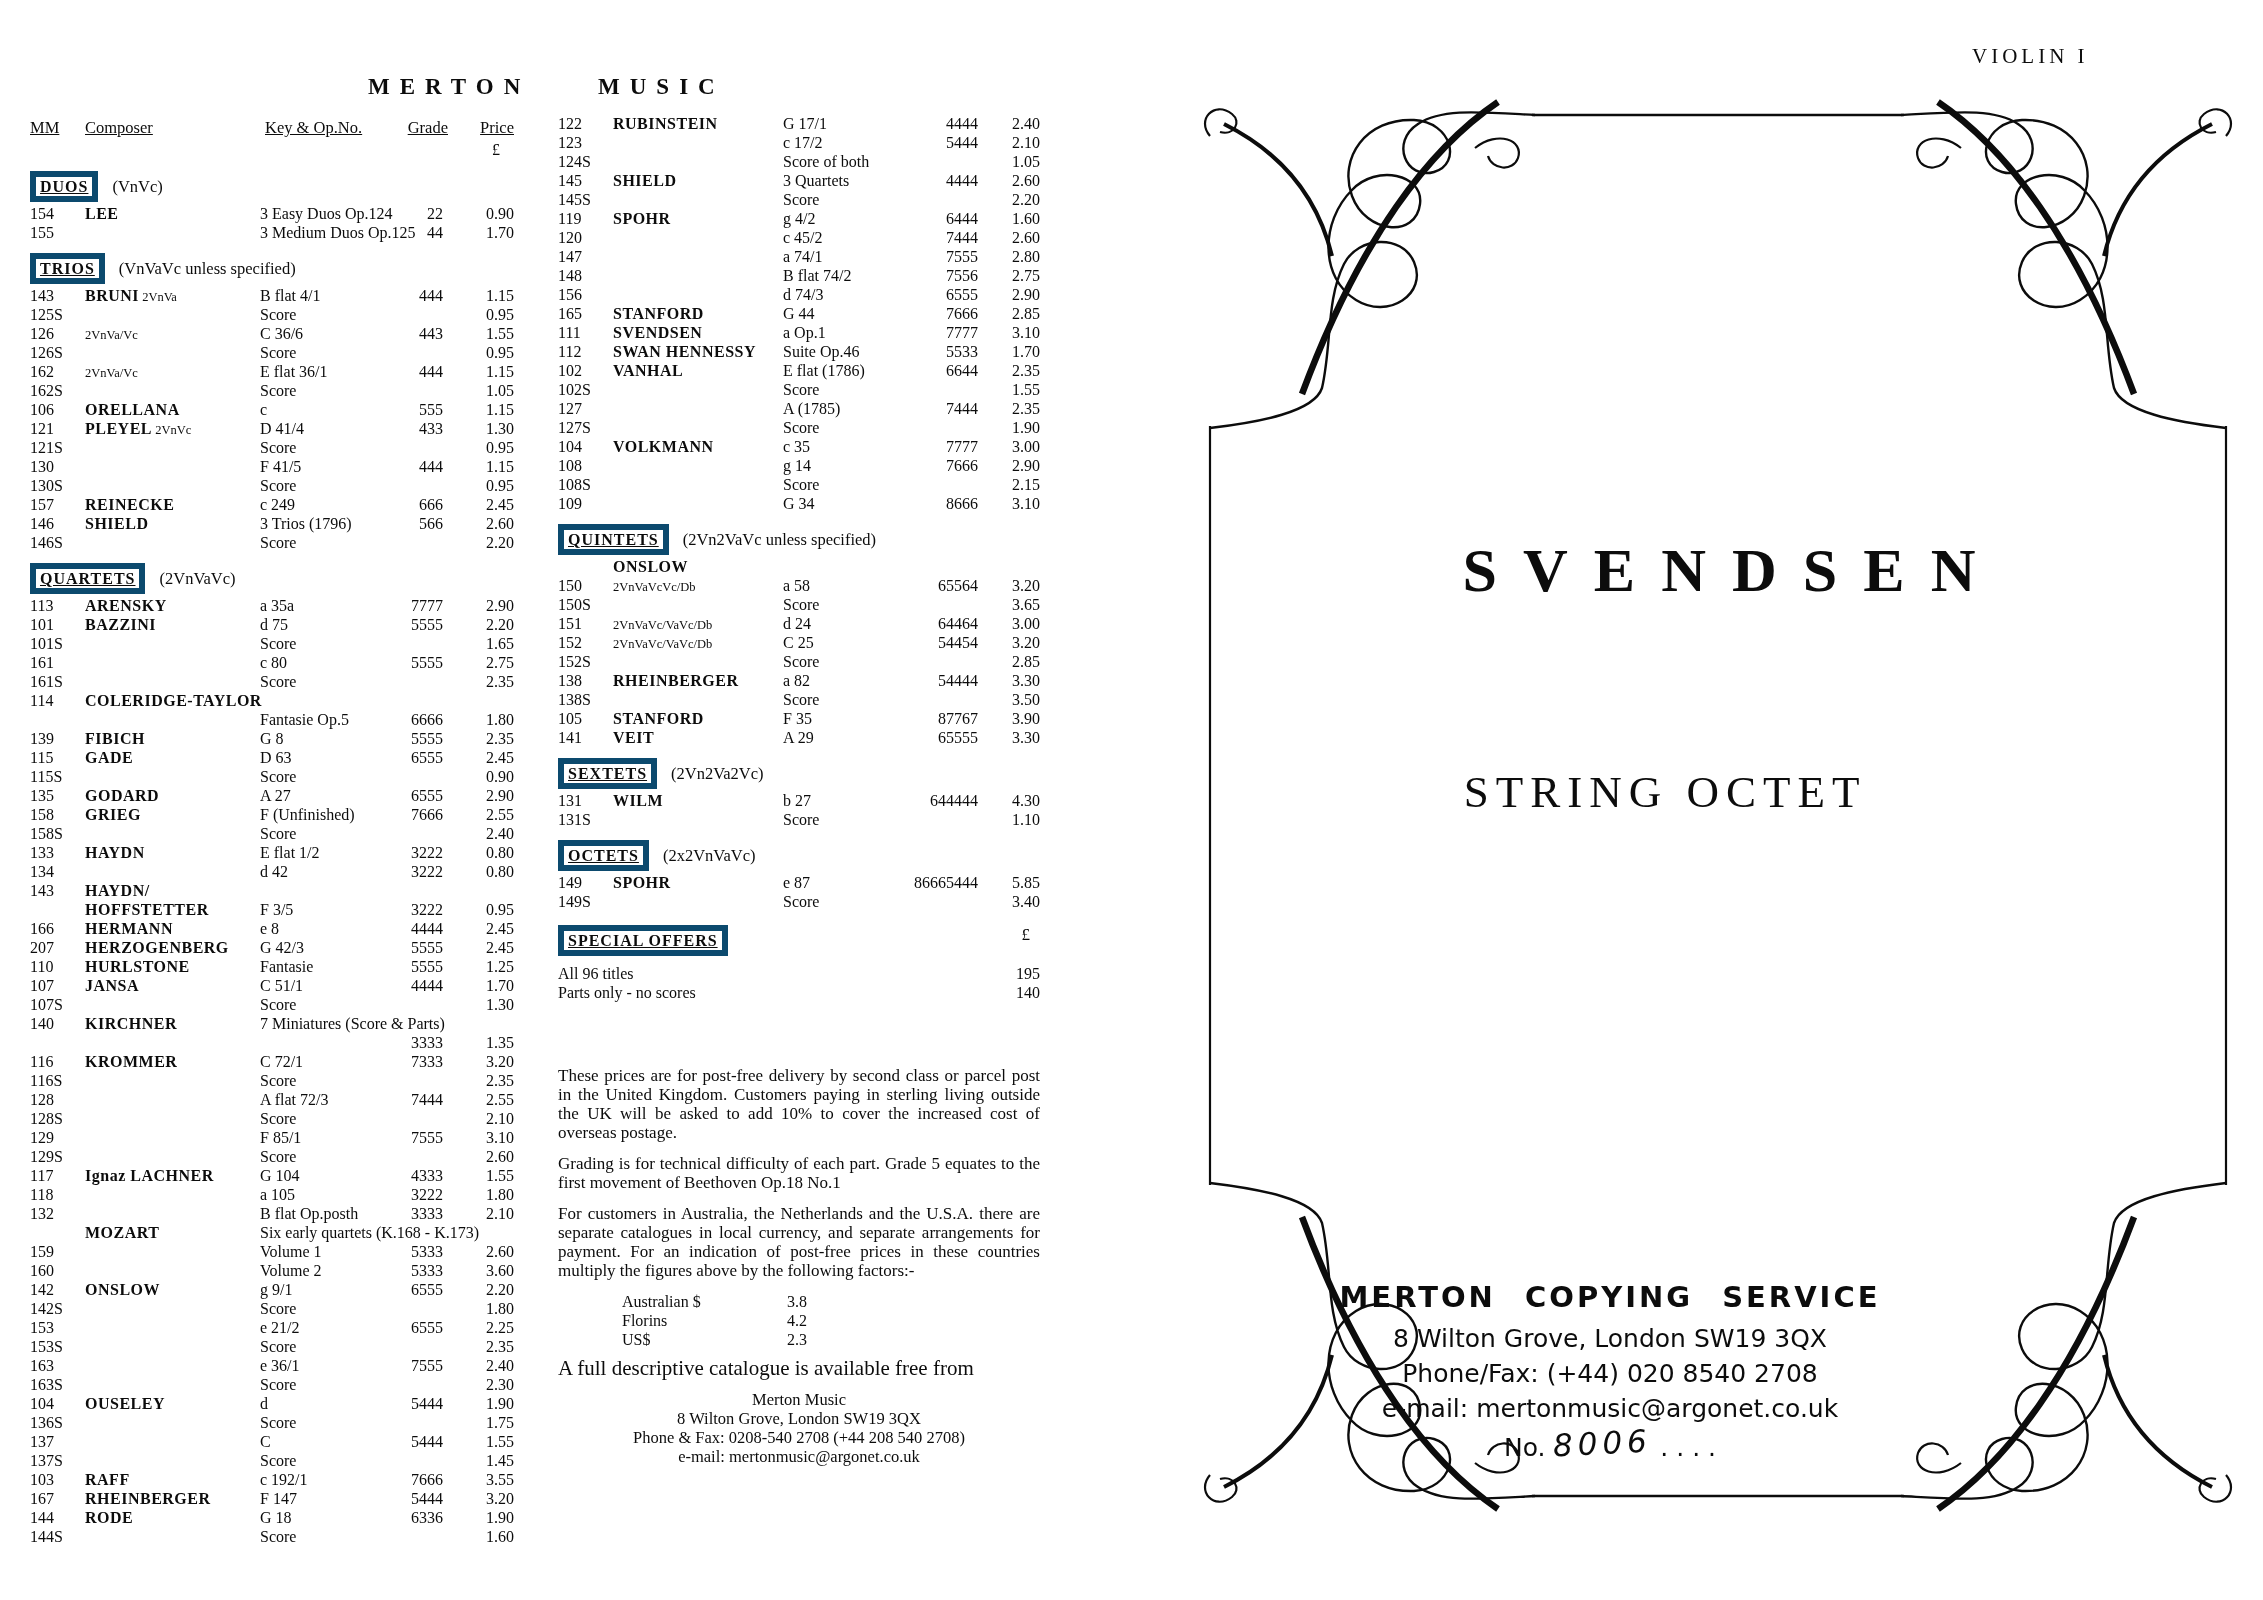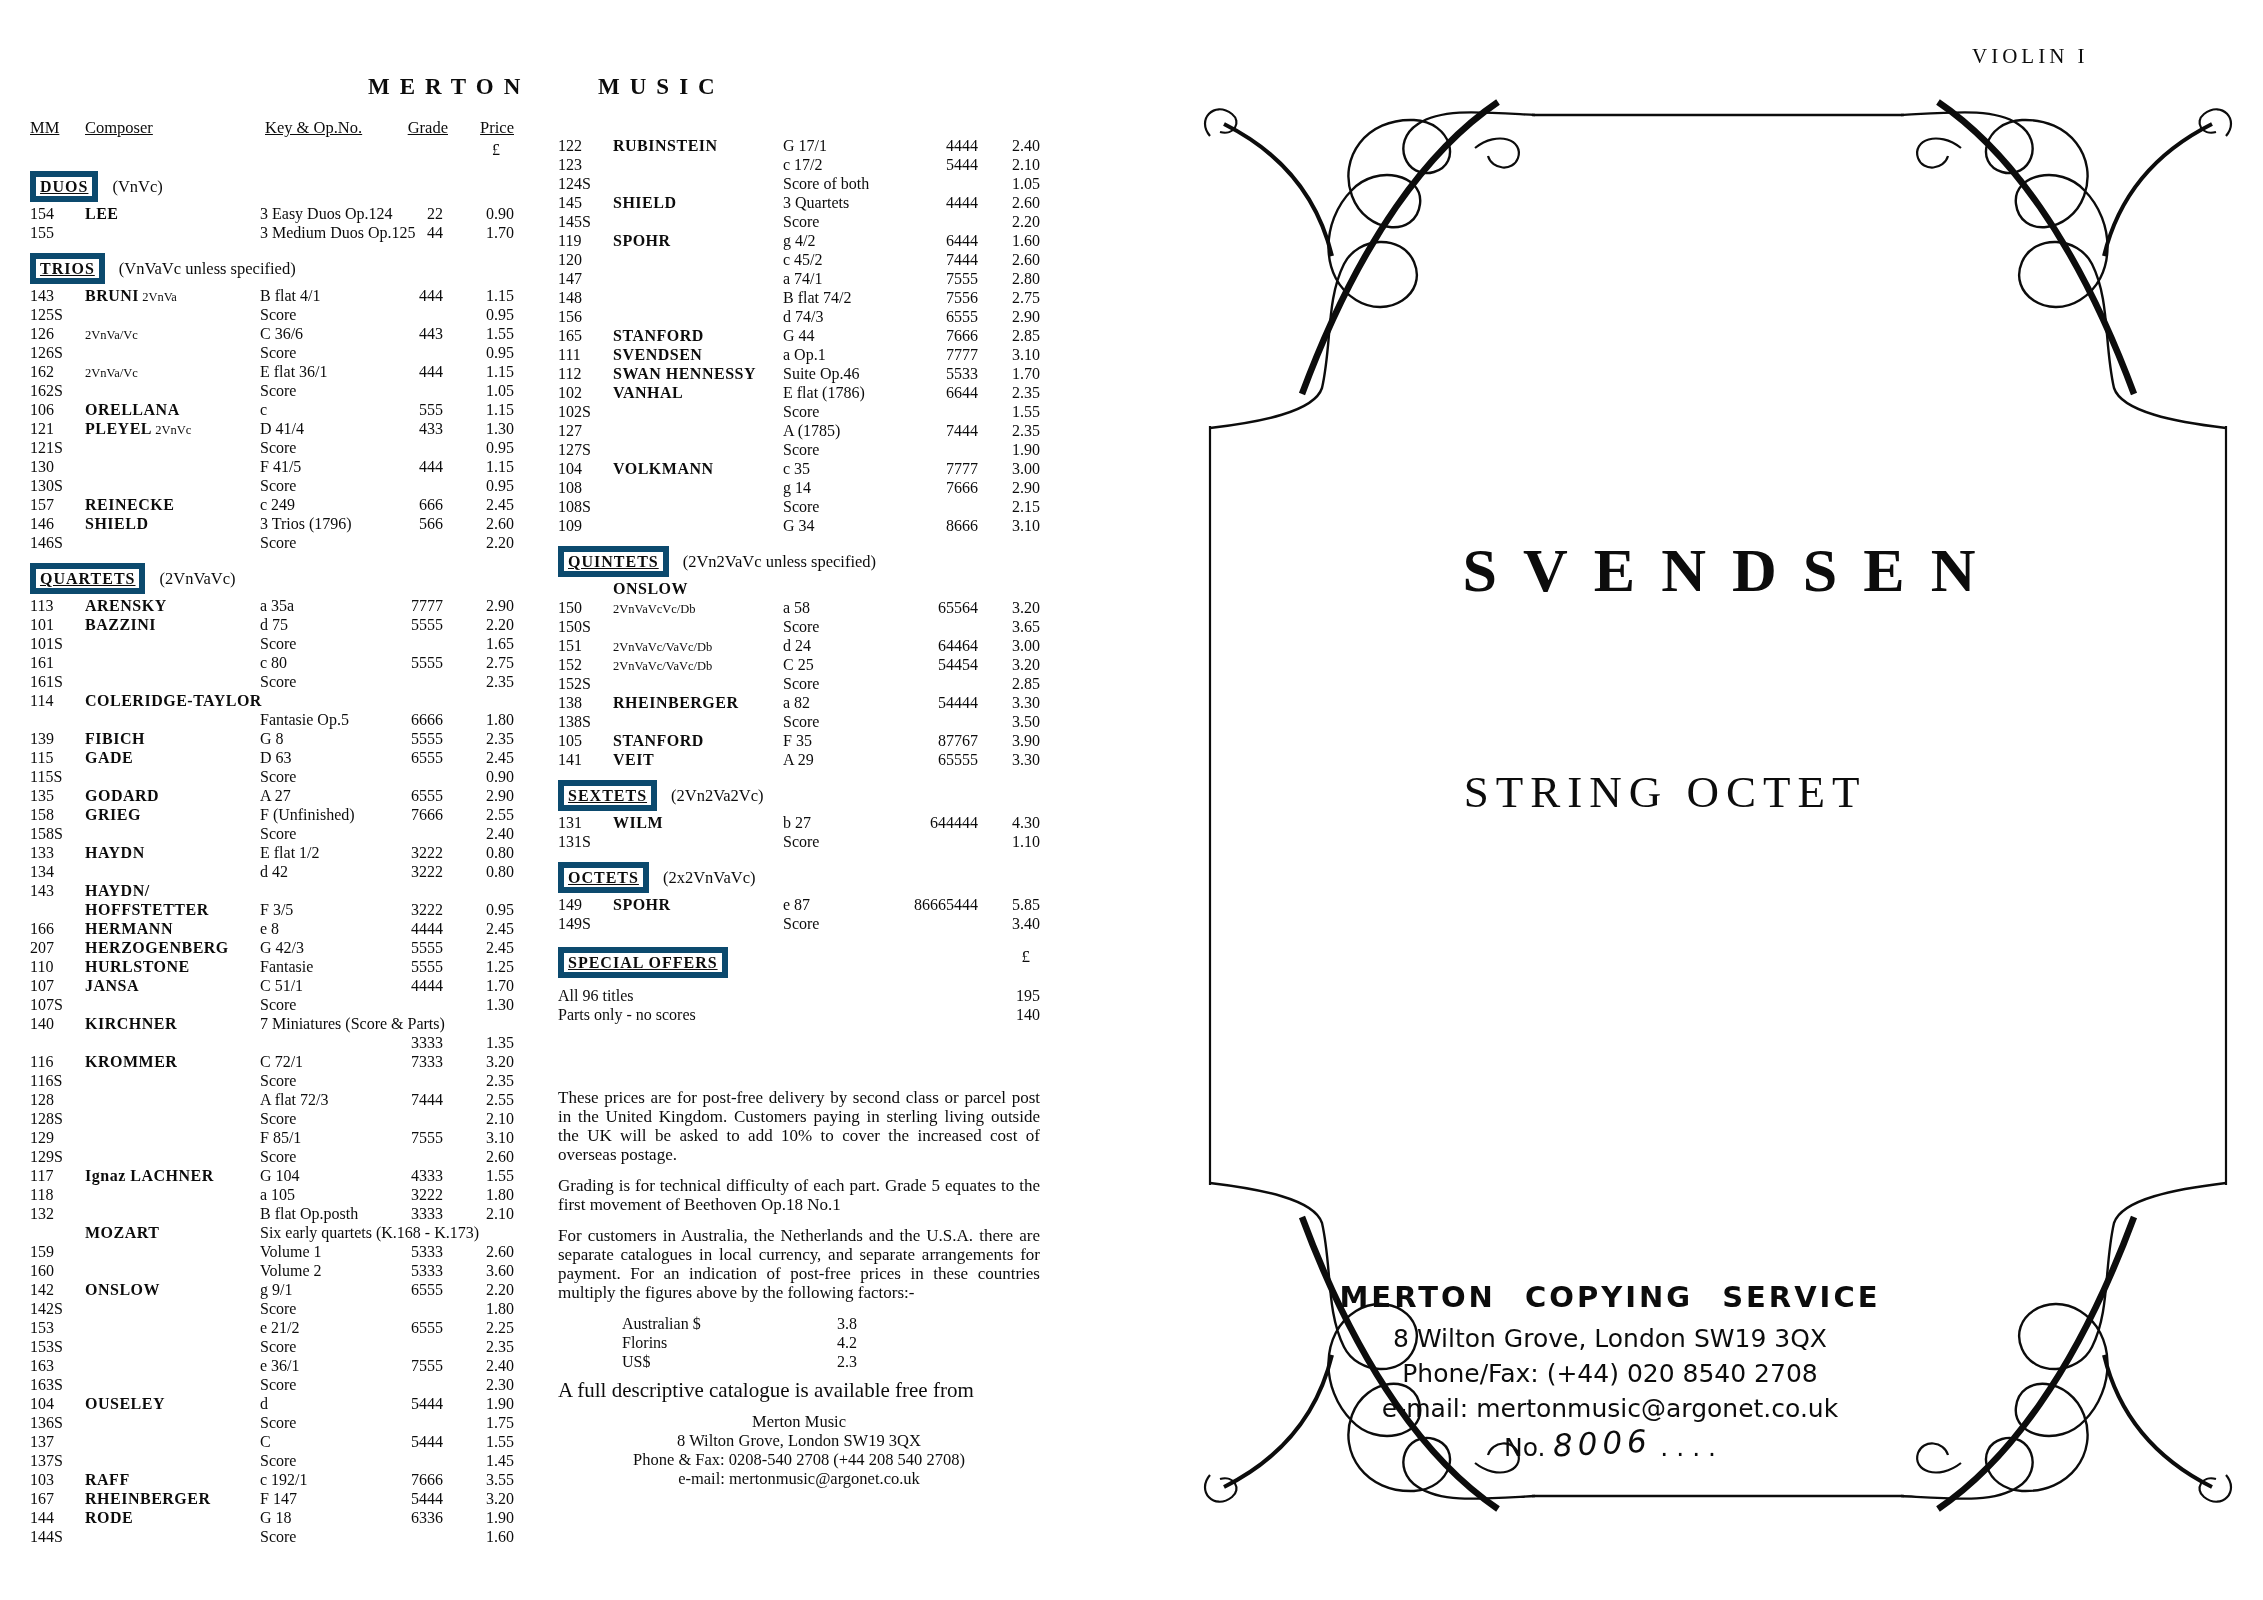--- a/index.html
+++ b/index.html
@@ -10,21 +10,21 @@
     -webkit-font-smoothing:antialiased;
   }
   
   .masthead{
     position:absolute;left:368px;top:74px;
     font-size:23px;font-weight:bold;letter-spacing:10px;word-spacing:52px;
     white-space:nowrap;
   }
   .cat{position:absolute;font-size:16px;line-height:19px;}
   .cat-col1{left:30px;top:118px;width:484px;}
-  .cat-col2{left:558px;top:136px;width:482px;}
+  .cat-col2{left:558px;top:114px;width:482px;}
   .cat-head{display:flex;height:22px;white-space:nowrap;font-size:16.5px;justify-content:center;}
   .cat-head span{text-decoration:underline;}
   .h-mm{width:55px;}
   .h-comp{width:180px;}
   .h-key{width:133px;}
   .h-grade{width:50px;text-align:right;}
   .h-price{flex:1;text-align:right;}
   .pound-row{height:20px;text-align:right;padding-right:14px;}
   .sec-title{margin:11px 0 9px 0;height:24px;white-space:nowrap;}
   .boxed{
@@ -42,21 +42,21 @@
   .c-price{flex:1;text-align:right;}
   .cat-col2 .c-comp{width:170px;}
   .cat-col2 .c-key{width:130px;}
   .cat-col2 .c-grade{width:65px;}
   
   .so-head{display:flex;margin:14px 0 8px 0;}
   .so-pound{flex:1;text-align:right;padding-right:10px;font-size:17px;}
   .row.pair .c-label{flex:1;}
   .row.pair .c-val{width:60px;text-align:right;}
   .row.fact .c-label{margin-left:64px;width:165px;flex:none;}
-  .row.fact .c-val{width:70px;text-align:right;}
+  .row.fact .c-val{width:70px;text-align:left;}
   
   .notes{margin-top:64px;}
   .note{font-size:17px;line-height:19px;text-align:justify;margin:0 0 12px 0;}
   .factors{margin:4px 0 10px 0;}
   .cat-line{margin-top:4px;font-size:21px;}
   .address{margin-top:12px;text-align:center;font-size:16.5px;line-height:19px;}
   
   .part-label{
     position:absolute;left:1972px;top:44px;
     font-size:21px;letter-spacing:4px;white-space:nowrap;

